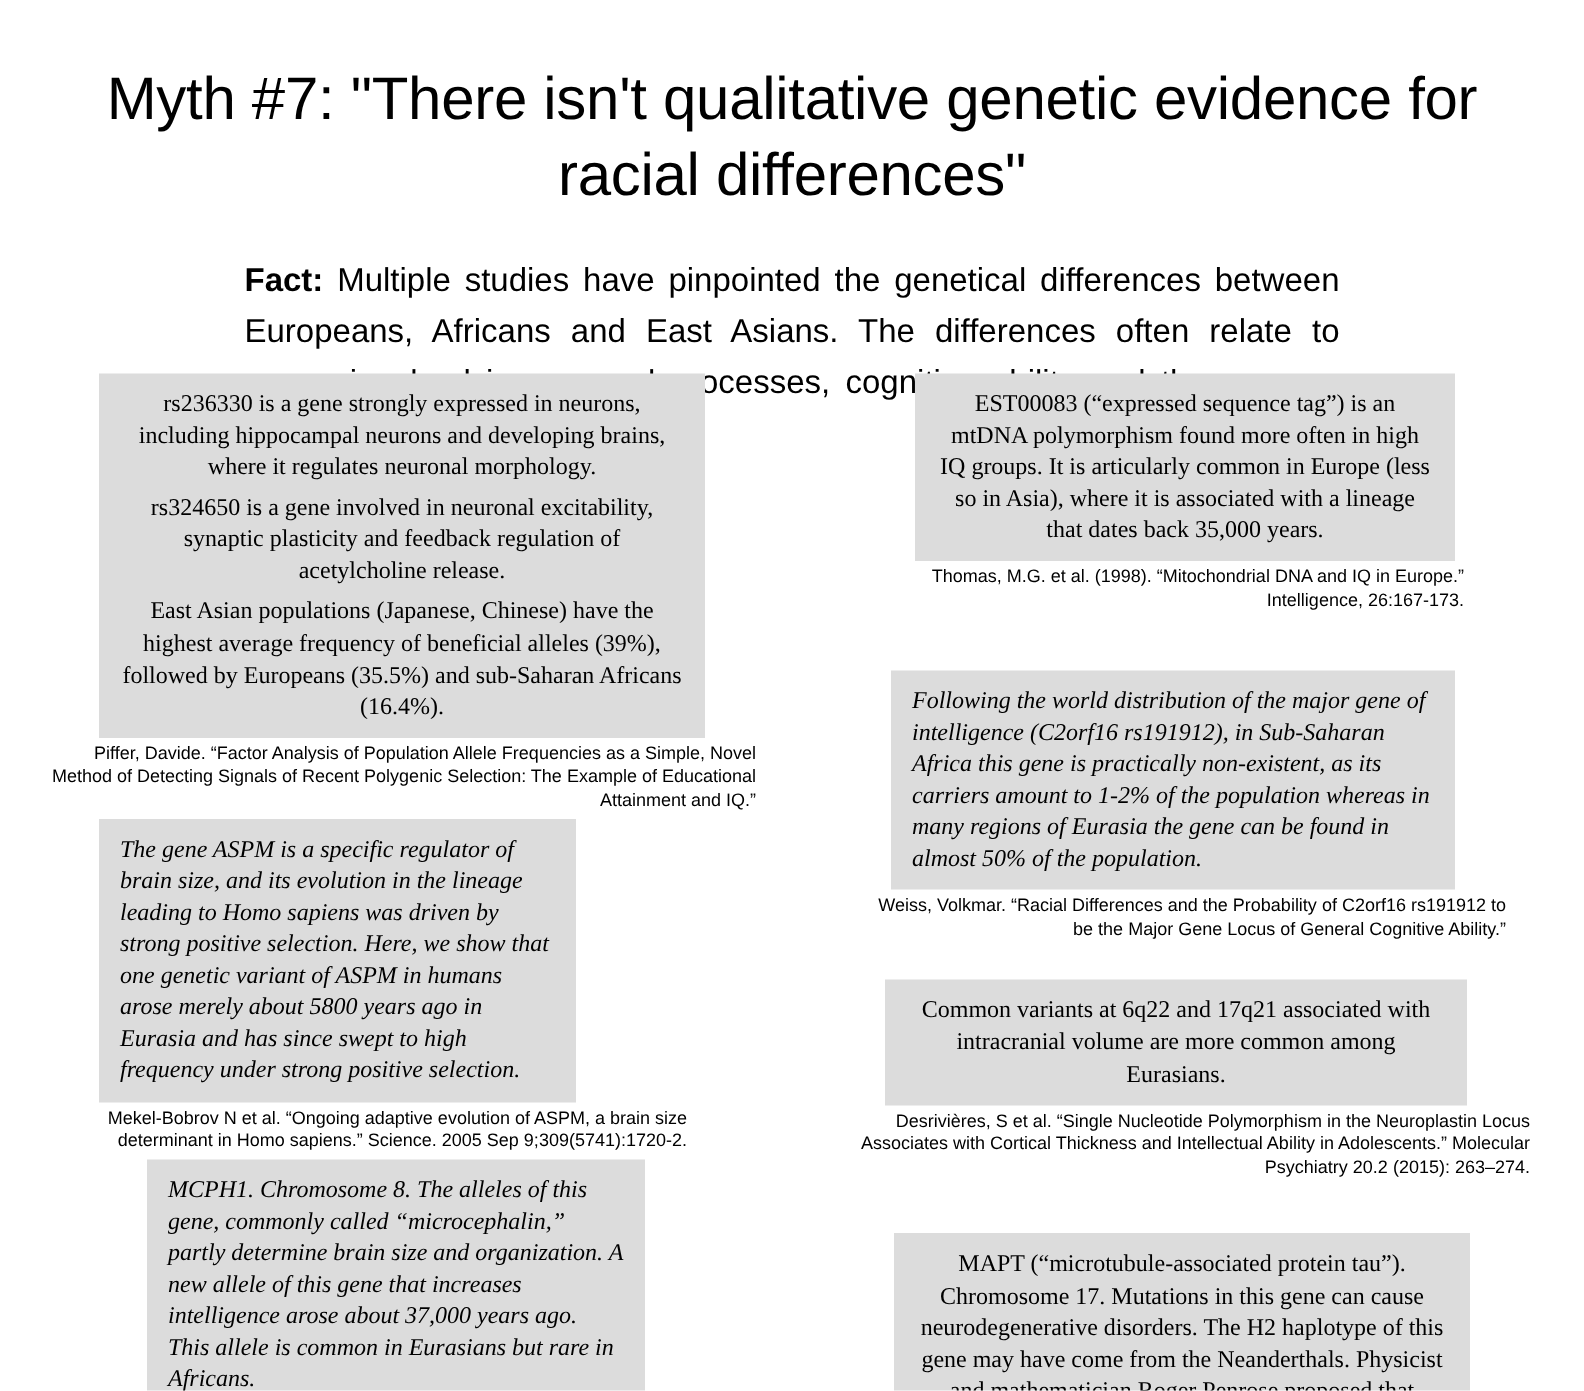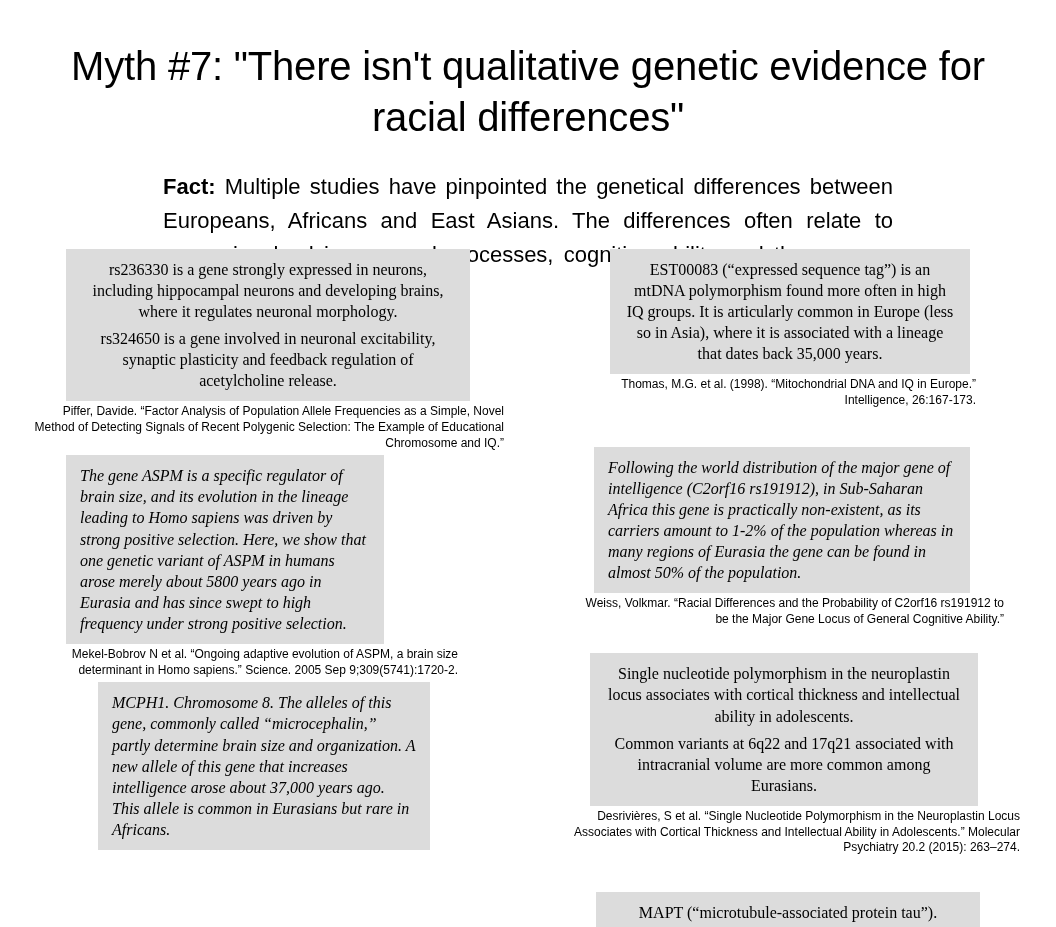--- a/index.html
+++ b/index.html
@@ -115,22 +115,23 @@
   </div>
 
   <div class="columns">
 
     <div class="col-left">
 
       <div class="block">
         <div class="box w1">
           <p>rs236330 is a gene strongly expressed in neurons, including hippocampal neurons and developing brains, where it regulates neuronal morphology.</p>
           <p>rs324650 is a gene involved in neuronal excitability, synaptic plasticity and feedback regulation of acetylcholine release.</p>
+          <p>East Asian populations (Japanese, Chinese) have the highest average frequency of beneficial alleles (39%), followed by Europeans (35.5%) and sub-Saharan Africans (16.4%).</p>
         </div>
-        <p class="cite c1">Piffer, Davide. “Factor Analysis of Population Allele Frequencies as a Simple, Novel Method of Detecting Signals of Recent Polygenic Selection: The Example of Educational Chromosome and IQ.”</p>
+        <p class="cite c1">Piffer, Davide. “Factor Analysis of Population Allele Frequencies as a Simple, Novel Method of Detecting Signals of Recent Polygenic Selection: The Example of Educational Attainment and IQ.”</p>
       </div>
 
       <div class="block">
         <div class="box italic w2">
           <p>The gene ASPM is a specific regulator of brain size, and its evolution in the lineage leading to Homo sapiens was driven by strong positive selection. Here, we show that one genetic variant of ASPM in humans arose merely about 5800 years ago in Eurasia and has since swept to high frequency under strong positive selection.</p>
         </div>
         <p class="cite c2">Mekel-Bobrov N et al. “Ongoing adaptive evolution of ASPM, a brain size determinant in Homo sapiens.” Science. 2005 Sep 9;309(5741):1720-2.</p>
       </div>
 
       <div class="block">
@@ -153,21 +154,20 @@
 
       <div class="block" style="margin-top:38px;">
         <div class="box italic r2">
           <p>Following the world distribution of the major gene of intelligence (C2orf16 rs191912), in Sub-Saharan Africa this gene is practically non-existent, as its carriers amount to 1-2% of the population whereas in many regions of Eurasia the gene can be found in almost 50% of the population.</p>
         </div>
         <p class="cite rc2">Weiss, Volkmar. “Racial Differences and the Probability of C2orf16 rs191912 to be the Major Gene Locus of General Cognitive Ability.”</p>
       </div>
 
       <div class="block" style="margin-top:26px;">
         <div class="box r3">
-          <p>Single nucleotide polymorphism in the neuroplastin locus associates with cortical thickness and intellectual ability in adolescents.</p>
           <p>Common variants at 6q22 and 17q21 associated with intracranial volume are more common among Eurasians.</p>
         </div>
         <p class="cite rc3">Desrivières, S et al. “Single Nucleotide Polymorphism in the Neuroplastin Locus Associates with Cortical Thickness and Intellectual Ability in Adolescents.” Molecular Psychiatry 20.2 (2015): 263–274.</p>
       </div>
 
       <div class="block" style="margin-top:36px;">
         <div class="box r4">
           <p>MAPT (“microtubule-associated protein tau”). Chromosome 17. Mutations in this gene can cause neurodegenerative disorders. The H2 haplotype of this gene may have come from the Neanderthals. Physicist and mathematician Roger Penrose proposed that consciousness is a quantum effect that arises in these microtubules.</p>
         </div>
 

